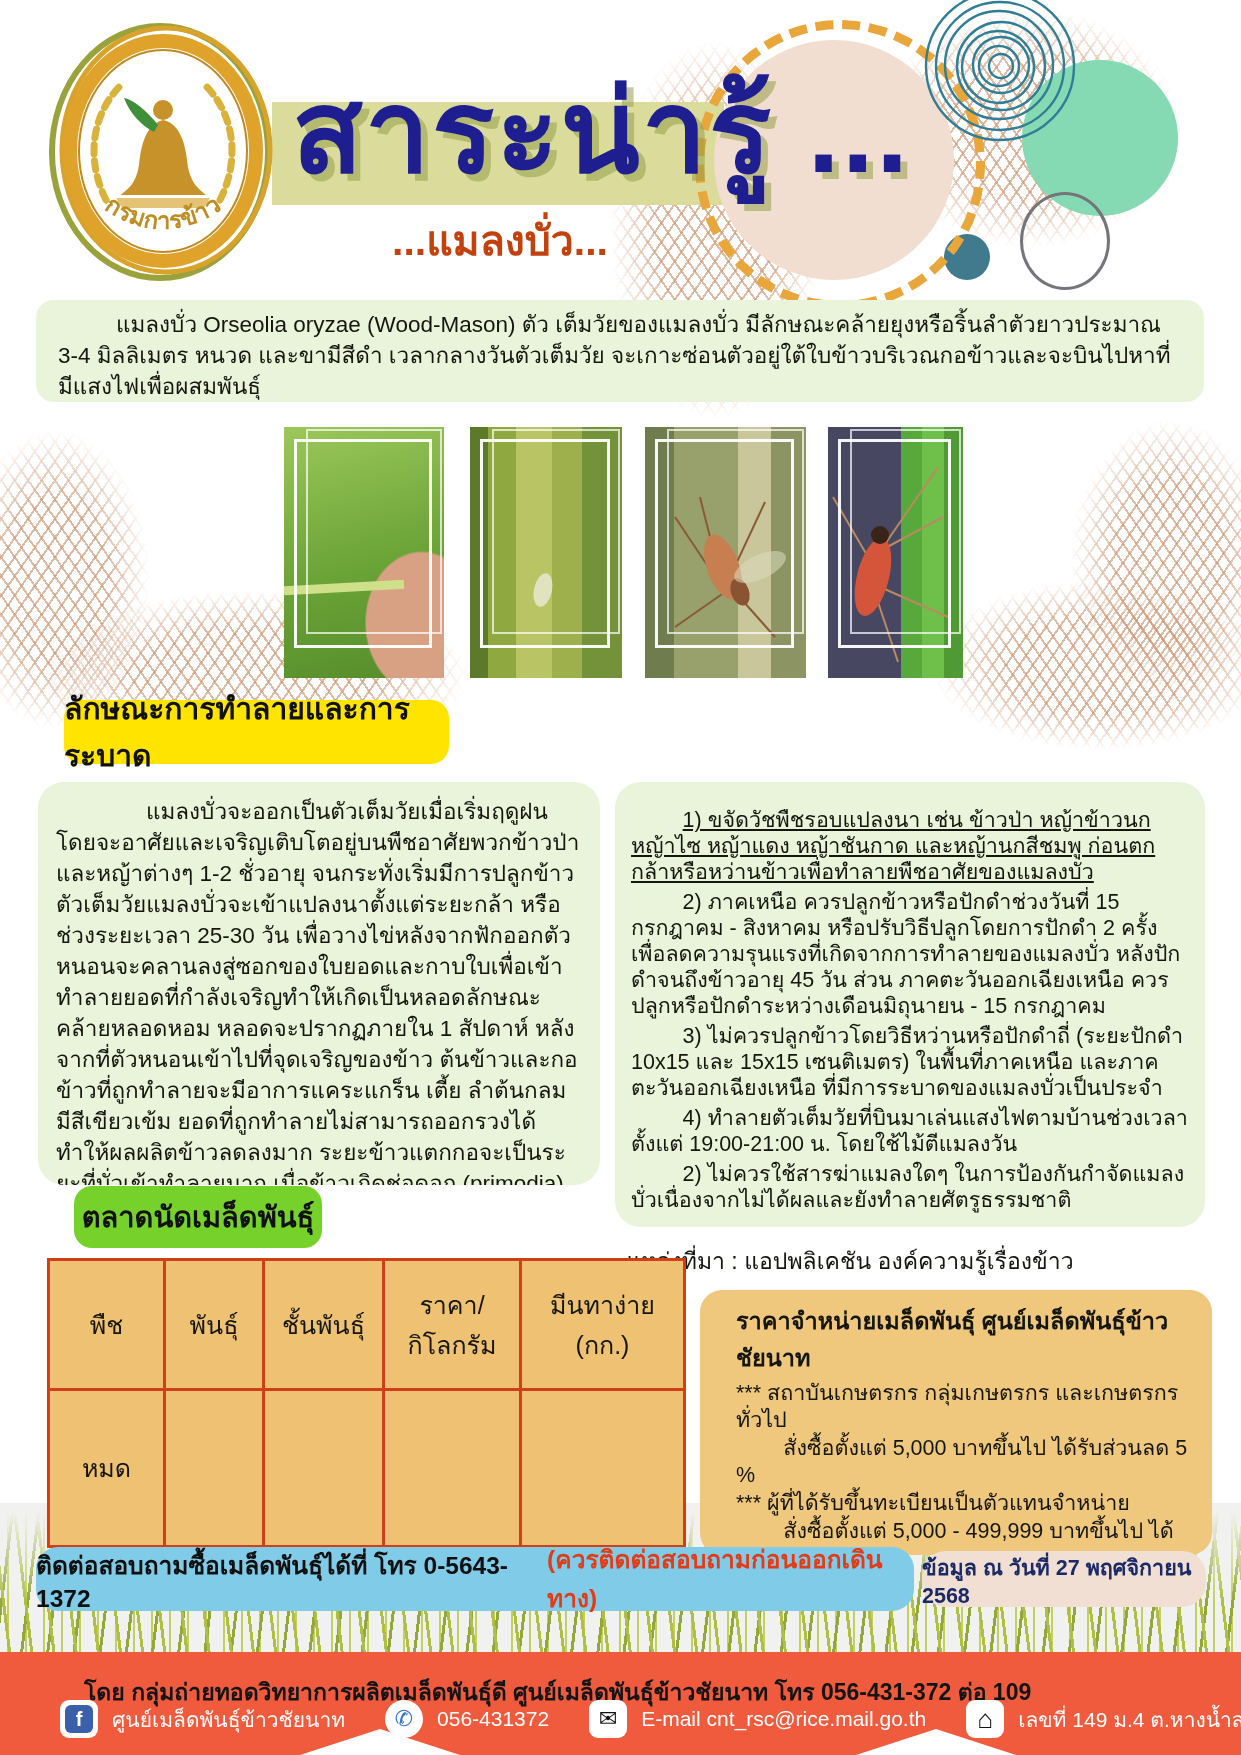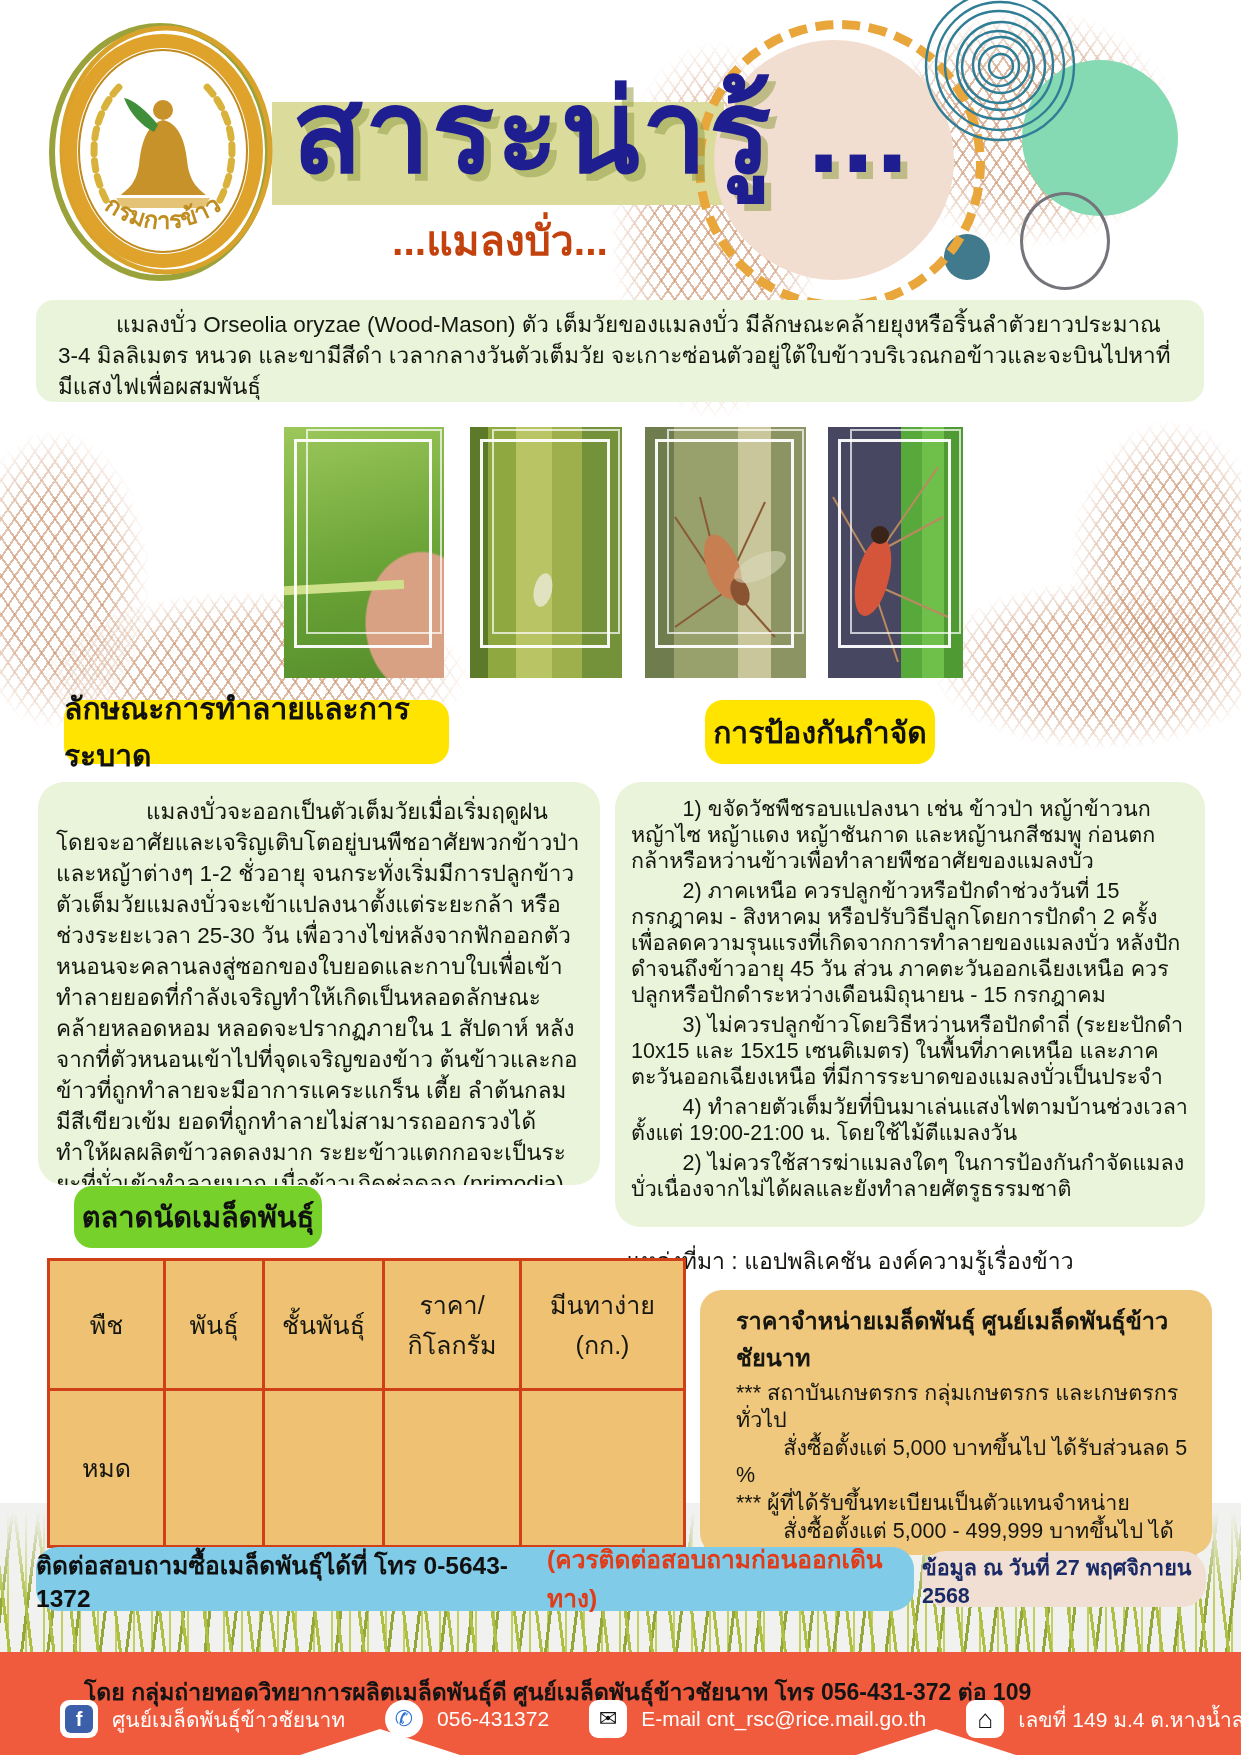--- a/index.html
+++ b/index.html
@@ -54,21 +54,21 @@
     font-weight:bold;color:#111;font-size:30px;}
   #badge-damage{left:64px;top:700px;width:385px;height:64px;}
   #badge-prevention{left:705px;top:700px;width:230px;height:64px;}
   #badge-market{left:74px;top:1186px;width:248px;height:62px;background:#76d22b;border-radius:18px;font-size:29px;}
 
   .text-box{position:absolute;background:#e9f4da;border-radius:26px;z-index:2;overflow:hidden;color:#15160f;}
   #damage-box{left:38px;top:782px;width:562px;height:403px;}
   #damage-box p{margin:14px 18px;font-size:22.5px;line-height:31px;text-indent:4em;}
   #prevention-box{left:615px;top:782px;width:590px;height:445px;}
   #prevention-box p{margin:4px 16px;font-size:21.5px;line-height:26px;text-indent:2.4em;}
-  #prevention-box p.first{margin-top:14px;}
+  #prevention-box p.first{margin-top:25px;text-decoration:underline;}
 
   .source-line{position:absolute;left:615px;top:1243px;width:470px;z-index:3;text-align:center;
     font-size:23px;color:#15160f;}
 
   
   .seed-table{position:absolute;left:47px;top:1258px;z-index:3;border-collapse:collapse;}
   .seed-table td{background:#efc273;border:3px solid #d04018;text-align:center;vertical-align:middle;
     font-size:25px;color:#15160f;white-space:pre-line;}
   .seed-table tr.hdr td{height:125px;}
   .seed-table tr.row td{height:152px;}
@@ -204,21 +204,20 @@
     </svg>
     <div class="frame"></div>
     <div class="frame2"></div>
   </div>
 
   <div class="badge" id="badge-damage">ลักษณะการทำลายและการระบาด</div>
   <div class="text-box" id="damage-box">
     <p>แมลงบั่วจะออกเป็นตัวเต็มวัยเมื่อเริ่มฤดูฝน โดยจะอาศัยและเจริญเติบโตอยู่บนพืชอาศัยพวกข้าวป่าและหญ้าต่างๆ 1-2 ชั่วอายุ จนกระทั่งเริ่มมีการปลูกข้าว ตัวเต็มวัยแมลงบั่วจะเข้าแปลงนาตั้งแต่ระยะกล้า หรือช่วงระยะเวลา 25-30 วัน เพื่อวางไข่หลังจากฟักออกตัวหนอนจะคลานลงสู่ซอกของใบยอดและกาบใบเพื่อเข้า ทำลายยอดที่กำลังเจริญทำให้เกิดเป็นหลอดลักษณะคล้ายหลอดหอม หลอดจะปรากฏภายใน 1 สัปดาห์ หลังจากที่ตัวหนอนเข้าไปที่จุดเจริญของข้าว ต้นข้าวและกอข้าวที่ถูกทำลายจะมีอาการแคระแกร็น เตี้ย ลำต้นกลม มีสีเขียวเข้ม ยอดที่ถูกทำลายไม่สามารถออกรวงได้ ทำให้ผลผลิตข้าวลดลงมาก ระยะข้าวแตกกอจะเป็นระยะที่บั่วเข้าทำลายมาก เมื่อข้าวเกิดช่อดอก (primodia) แล้วจะไม่ถูกหนอนบั่ว พบระบาดมากในช่วงฤดูฝน ในสภาพที่มีเมฆมากหรือมีฝนตก</p>
   </div>
 
-  <div class="badge" id="badge-prevention">การป้องกันกำจัด</div>
   <div class="text-box" id="prevention-box">
     <p class="first">1) ขจัดวัชพืชรอบแปลงนา เช่น ข้าวป่า หญ้าข้าวนก หญ้าไซ หญ้าแดง หญ้าชันกาด และหญ้านกสีชมพู ก่อนตกกล้าหรือหว่านข้าวเพื่อทำลายพืชอาศัยของแมลงบั่ว</p>
     <p>2) ภาคเหนือ ควรปลูกข้าวหรือปักดำช่วงวันที่ 15 กรกฎาคม - สิงหาคม หรือปรับวิธีปลูกโดยการปักดำ 2 ครั้ง เพื่อลดความรุนแรงที่เกิดจากการทำลายของแมลงบั่ว หลังปักดำจนถึงข้าวอายุ 45 วัน ส่วน ภาคตะวันออกเฉียงเหนือ ควรปลูกหรือปักดำระหว่างเดือนมิถุนายน - 15 กรกฎาคม</p>
     <p>3) ไม่ควรปลูกข้าวโดยวิธีหว่านหรือปักดำถี่ (ระยะปักดำ 10x15 และ 15x15 เซนติเมตร) ในพื้นที่ภาคเหนือ และภาคตะวันออกเฉียงเหนือ ที่มีการระบาดของแมลงบั่วเป็นประจำ</p>
     <p>4) ทำลายตัวเต็มวัยที่บินมาเล่นแสงไฟตามบ้านช่วงเวลาตั้งแต่ 19:00-21:00 น. โดยใช้ไม้ตีแมลงวัน</p>
     <p>2) ไม่ควรใช้สารฆ่าแมลงใดๆ ในการป้องกันกำจัดแมลงบั่วเนื่องจากไม่ได้ผลและยังทำลายศัตรูธรรมชาติ</p>
   </div>
 
   <div class="source-line">แหล่งที่มา : แอปพลิเคชัน องค์ความรู้เรื่องข้าว</div>
 

